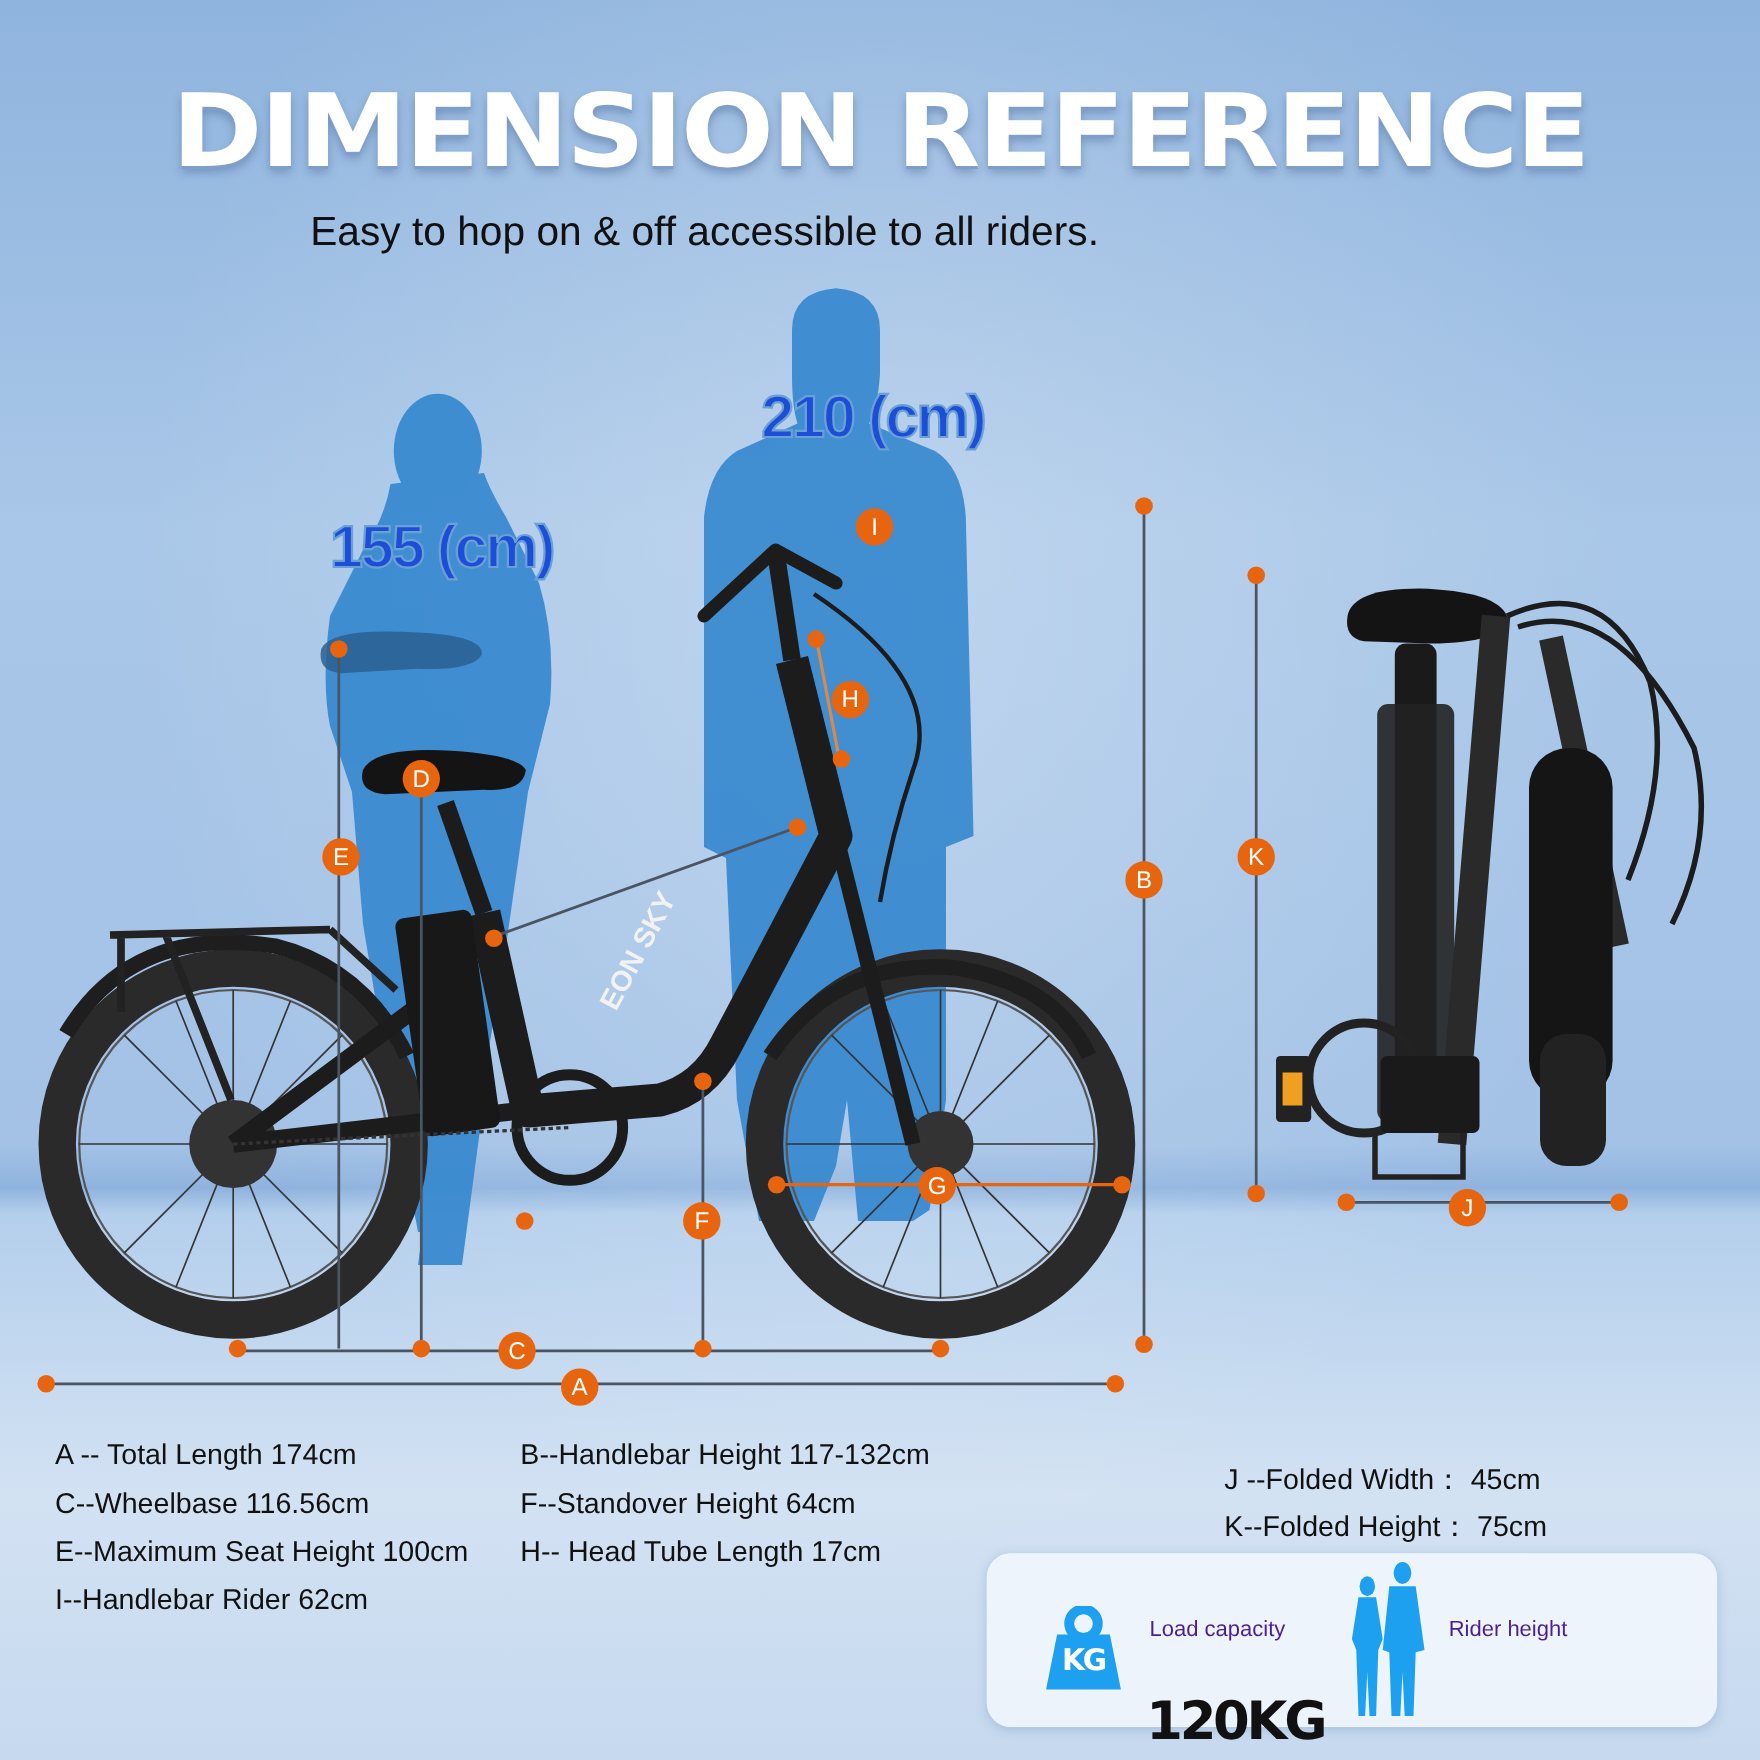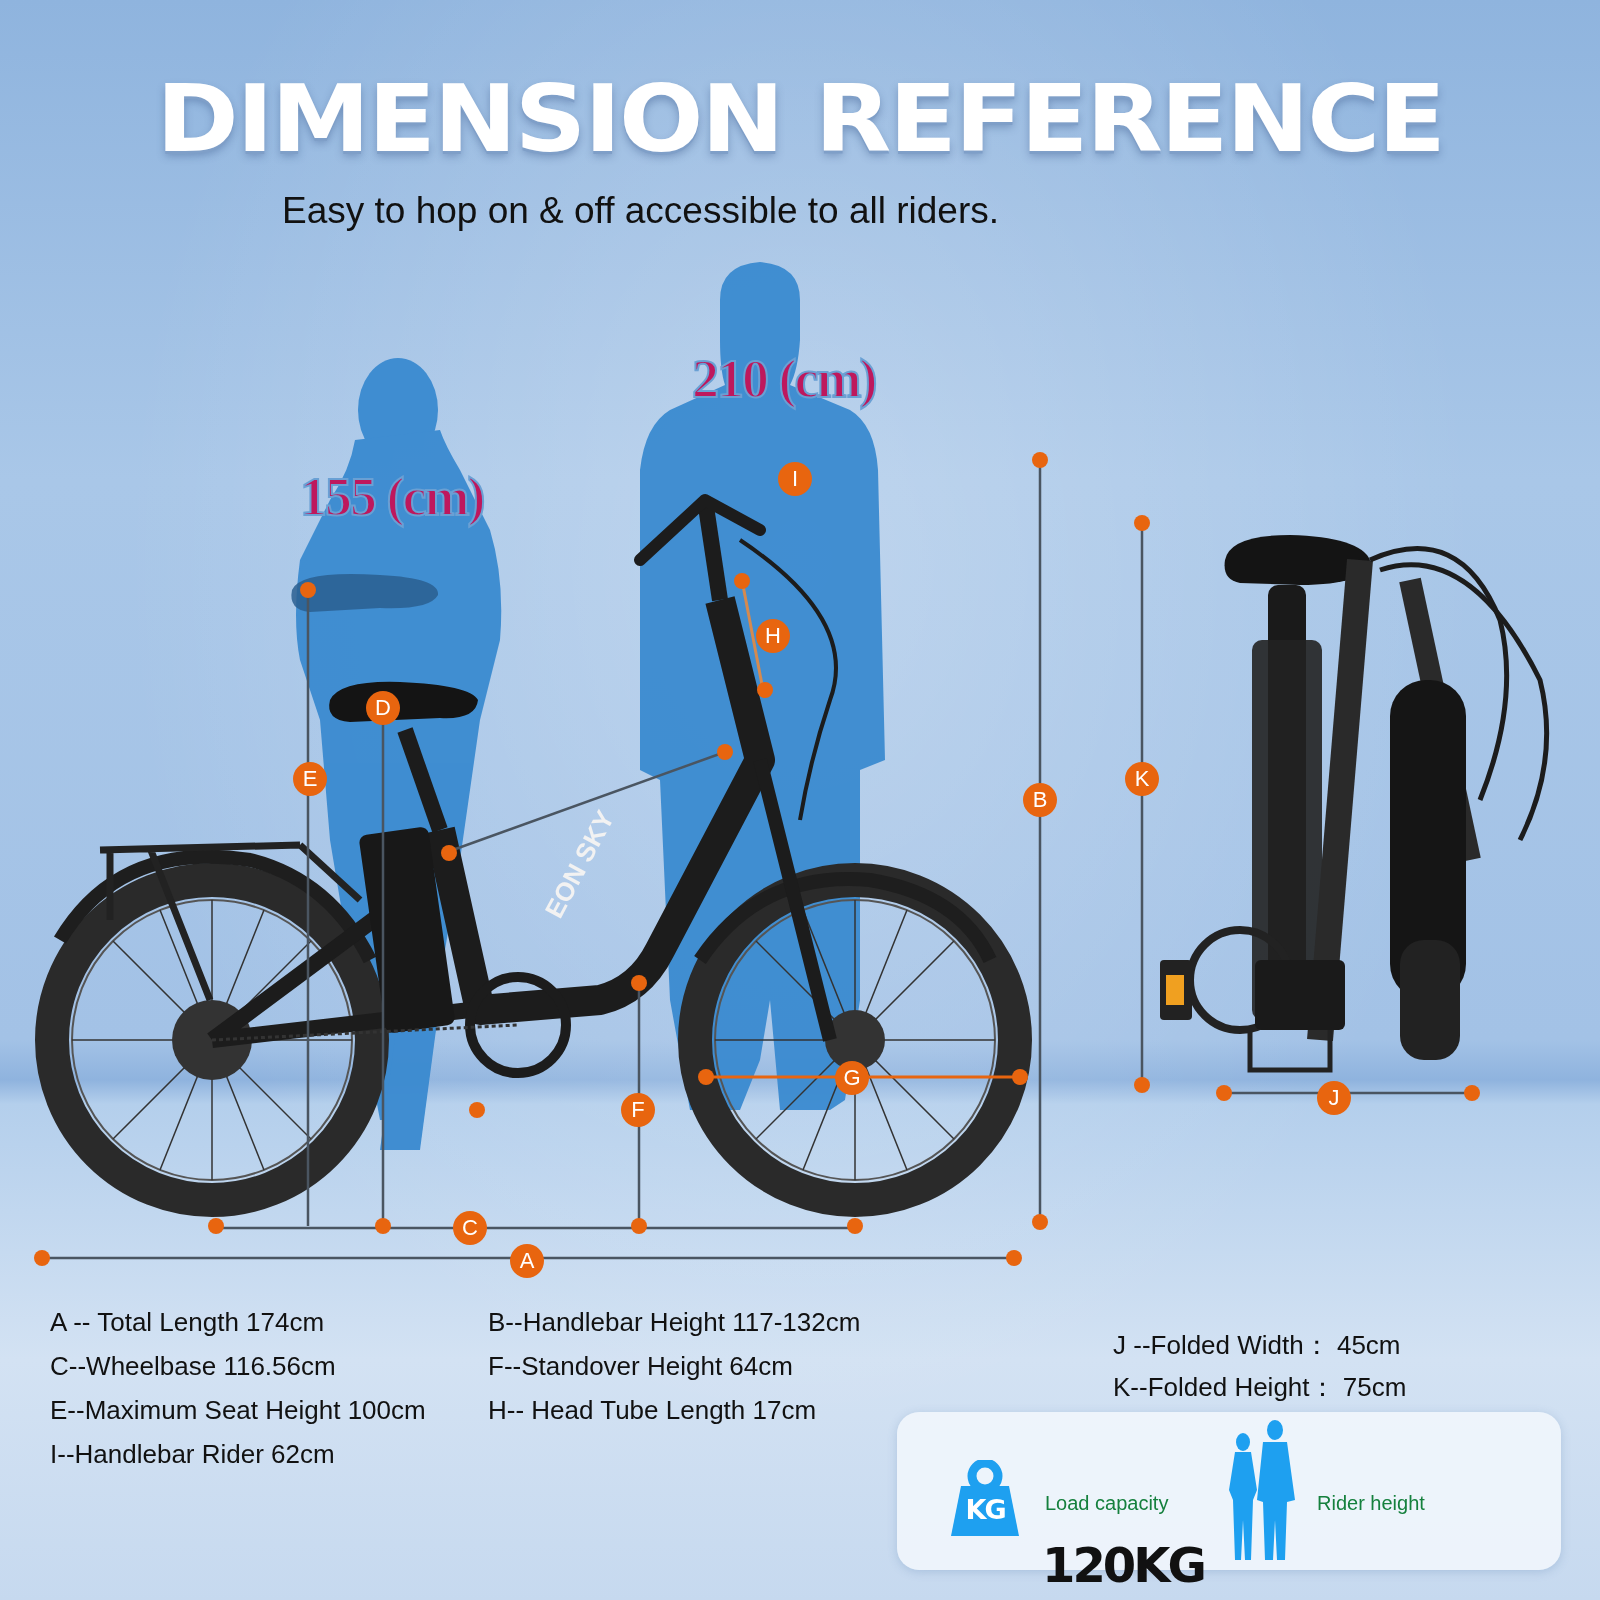--- a/index.html
+++ b/index.html
@@ -26,23 +26,23 @@
     text-shadow: 0 3px 0 #7f9fc8, 0 5px 8px rgba(40,70,120,0.35);
   }
   .subtitle {
     position: absolute; left: 0; width: 1281px; top: 190px;
     text-align: center;
     font-size: 37px;
     color: #111;
   }
   .height-label {
     position: absolute;
-    font-family: Liberation Serif, serif;
+    font-family: Liberation Sans, sans-serif;
     font-weight: bold;
-    color: #be185d;
+    color: #1d4ed8;
     -webkit-text-stroke: 2px #6aa0d4;
     letter-spacing: -2px;
   }
   .scene { position: absolute; left: 0; top: 0; width: 1600px; height: 1600px; }
   .marker {
     position: absolute;
     width: 34px; height: 34px;
     margin-left: -17px; margin-top: -17px;
     border-radius: 50%;
     background: #e8650f;
@@ -58,21 +58,21 @@
     color: #111;
     line-height: 44px;
   }
   .spec-list div { white-space: nowrap; }
   .card {
     position: absolute; left: 897px; top: 1412px; width: 664px; height: 158px;
     border-radius: 22px;
     background: rgba(240,245,252,0.92);
     box-shadow: 0 2px 10px rgba(80,120,170,0.25);
   }
-  .card-label { position: absolute; font-size: 20px; color: #15803d; margin-top: 22px; }
+  .card-label { position: absolute; font-size: 20px; color: #4c1d95; }
   .card-value {
     position: absolute; font-family: "DejaVu Sans", sans-serif; font-weight: bold;
     color: #111; letter-spacing: -3px;
   }
 </style>
 </head>
 <body>
 
 <div class="bg-overlay"></div>
 
@@ -213,21 +213,21 @@
 <div class="marker" style="left:795px; top:479px;">I</div>
 <div class="marker" style="left:1334px; top:1098px;">J</div>
 <div class="marker" style="left:1142px; top:779px;">K</div>
 
 <div class="spec-list" style="left:50px; top:1300px;">
   <div>A -- Total Length 174cm</div>
   <div>C--Wheelbase 116.56cm</div>
   <div>E--Maximum Seat Height 100cm</div>
   <div>I--Handlebar Rider 62cm</div>
 </div>
-<div class="spec-list" style="left:488px; top:1300px;">
+<div class="spec-list" style="left:473px; top:1300px;">
   <div>B--Handlebar Height 117-132cm</div>
   <div>F--Standover Height 64cm</div>
   <div>H-- Head Tube Length 17cm</div>
 </div>
 <div class="spec-list" style="left:1113px; top:1324px; line-height:42px;">
   <div>J --Folded Width： 45cm</div>
   <div>K--Folded Height： 75cm</div>
 </div>
 
 <div class="card">

